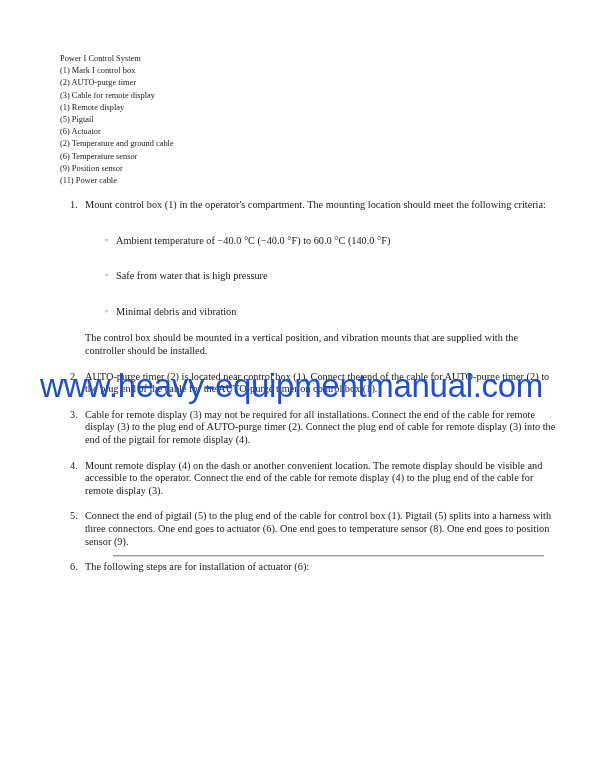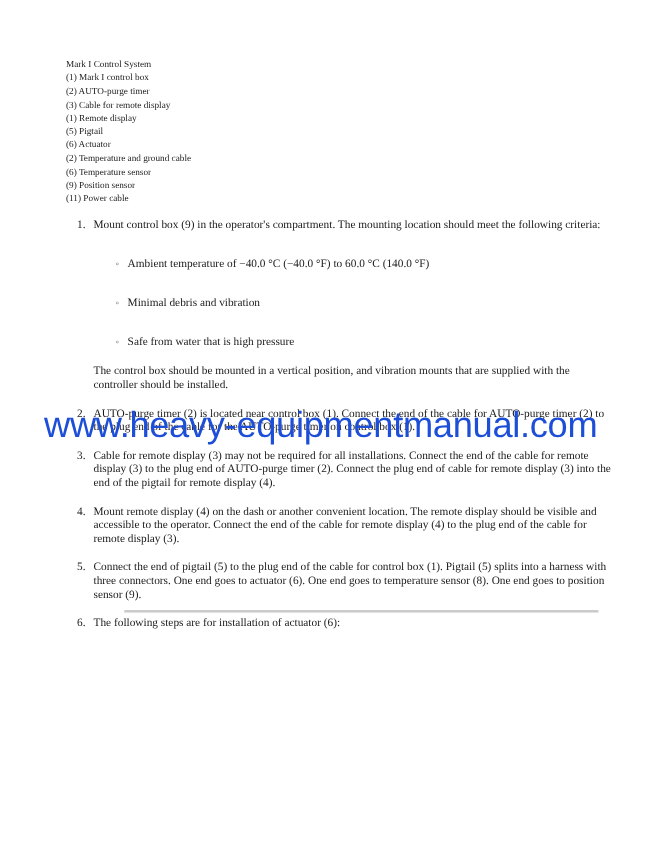--- a/index.html
+++ b/index.html
@@ -84,41 +84,41 @@
       color: #1d4ed8;
       letter-spacing: -0.3px;
       white-space: nowrap;
       pointer-events: none;
     }
   </style>
 </head>
 <body>
 
 <div class="legend">
-  <div>Mark I Control System</div>
+  <div>Power I Control System</div>
   <div>(1) Mark I control box</div>
   <div>(2) AUTO-purge timer</div>
   <div>(3) Cable for remote display</div>
   <div>(1) Remote display</div>
   <div>(5) Pigtail</div>
   <div>(6) Actuator</div>
   <div>(2) Temperature and ground cable</div>
   <div>(6) Temperature sensor</div>
   <div>(9) Position sensor</div>
   <div>(11) Power cable</div>
 </div>
 
 <div class="steps">
   <div class="step">
     <span class="step-num">1.</span>
-    <div>Mount control box (9) in the operator's compartment. The mounting location should meet the following criteria:</div>
+    <div>Mount control box (1) in the operator's compartment. The mounting location should meet the following criteria:</div>
     <ul class="bullets">
       <li>Ambient temperature of −40.0 °C (−40.0 °F) to 60.0 °C (140.0 °F)</li>
+      <li>Safe from water that is high pressure</li>
       <li>Minimal debris and vibration</li>
-      <li>Safe from water that is high pressure</li>
     </ul>
     <div class="note">The control box should be mounted in a vertical position, and vibration mounts that are supplied with the controller should be installed.</div>
   </div>
   <div class="step">
     <span class="step-num">2.</span>
     <div>AUTO-purge timer (2) is located near control box (1). Connect the end of the cable for AUTO-purge timer (2) to the plug end of the cable for the AUTO-purge timer on control box (1).</div>
   </div>
   <div class="step">
     <span class="step-num">3.</span>
     <div>Cable for remote display (3) may not be required for all installations. Connect the end of the cable for remote display (3) to the plug end of AUTO-purge timer (2). Connect the plug end of cable for remote display (3) into the end of the pigtail for remote display (4).</div>

